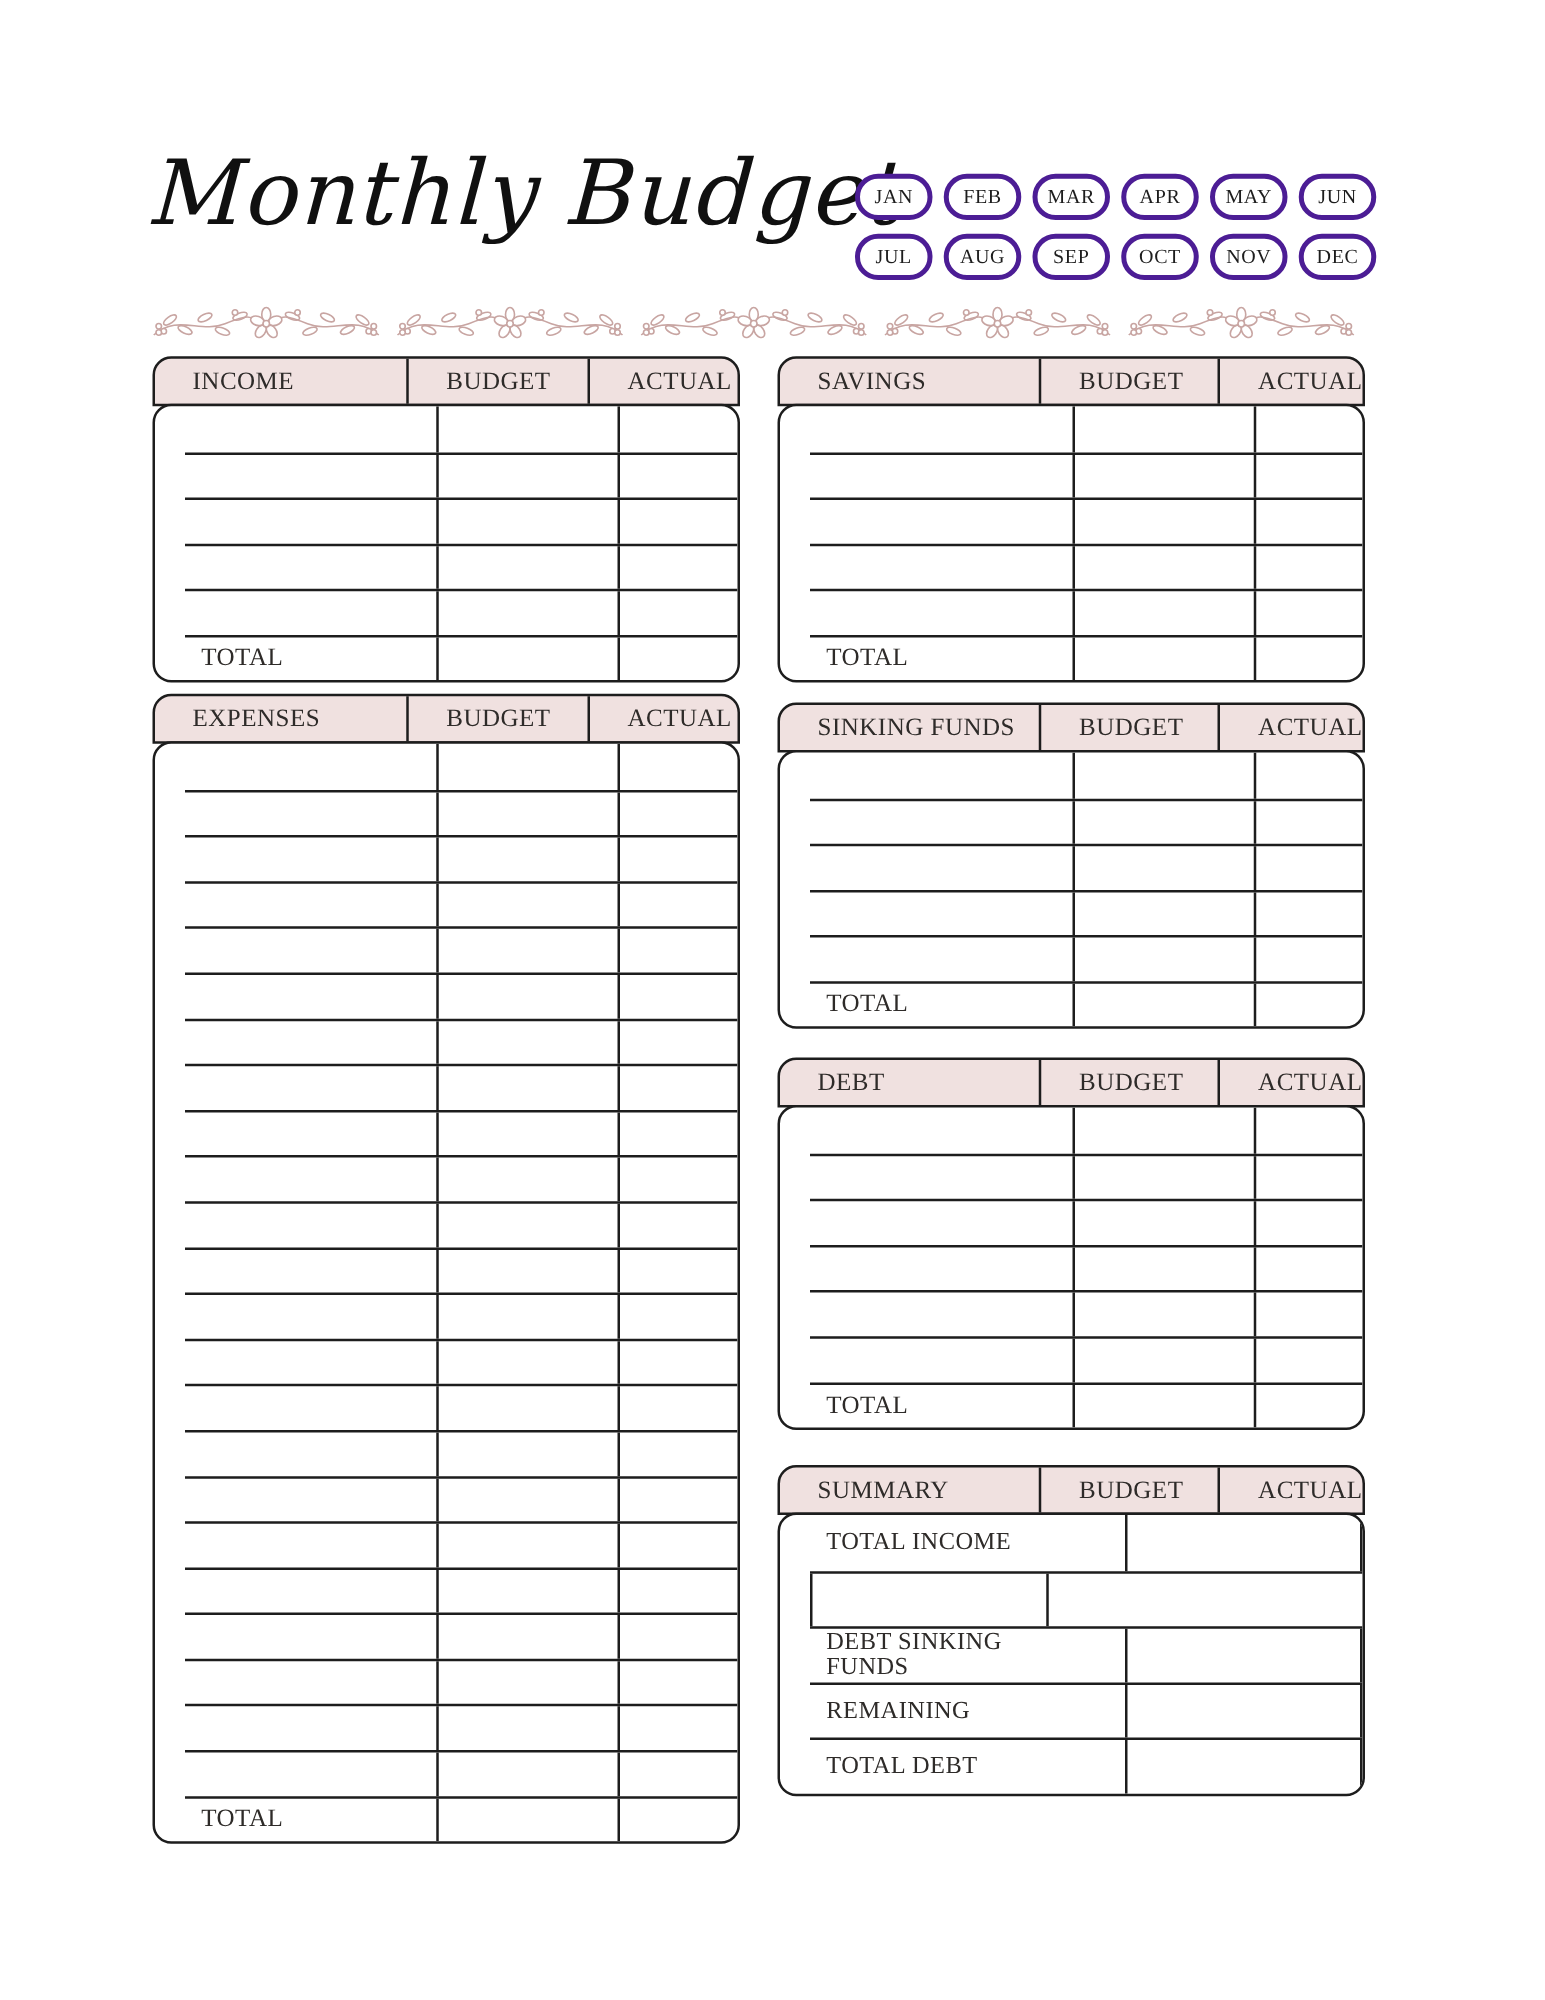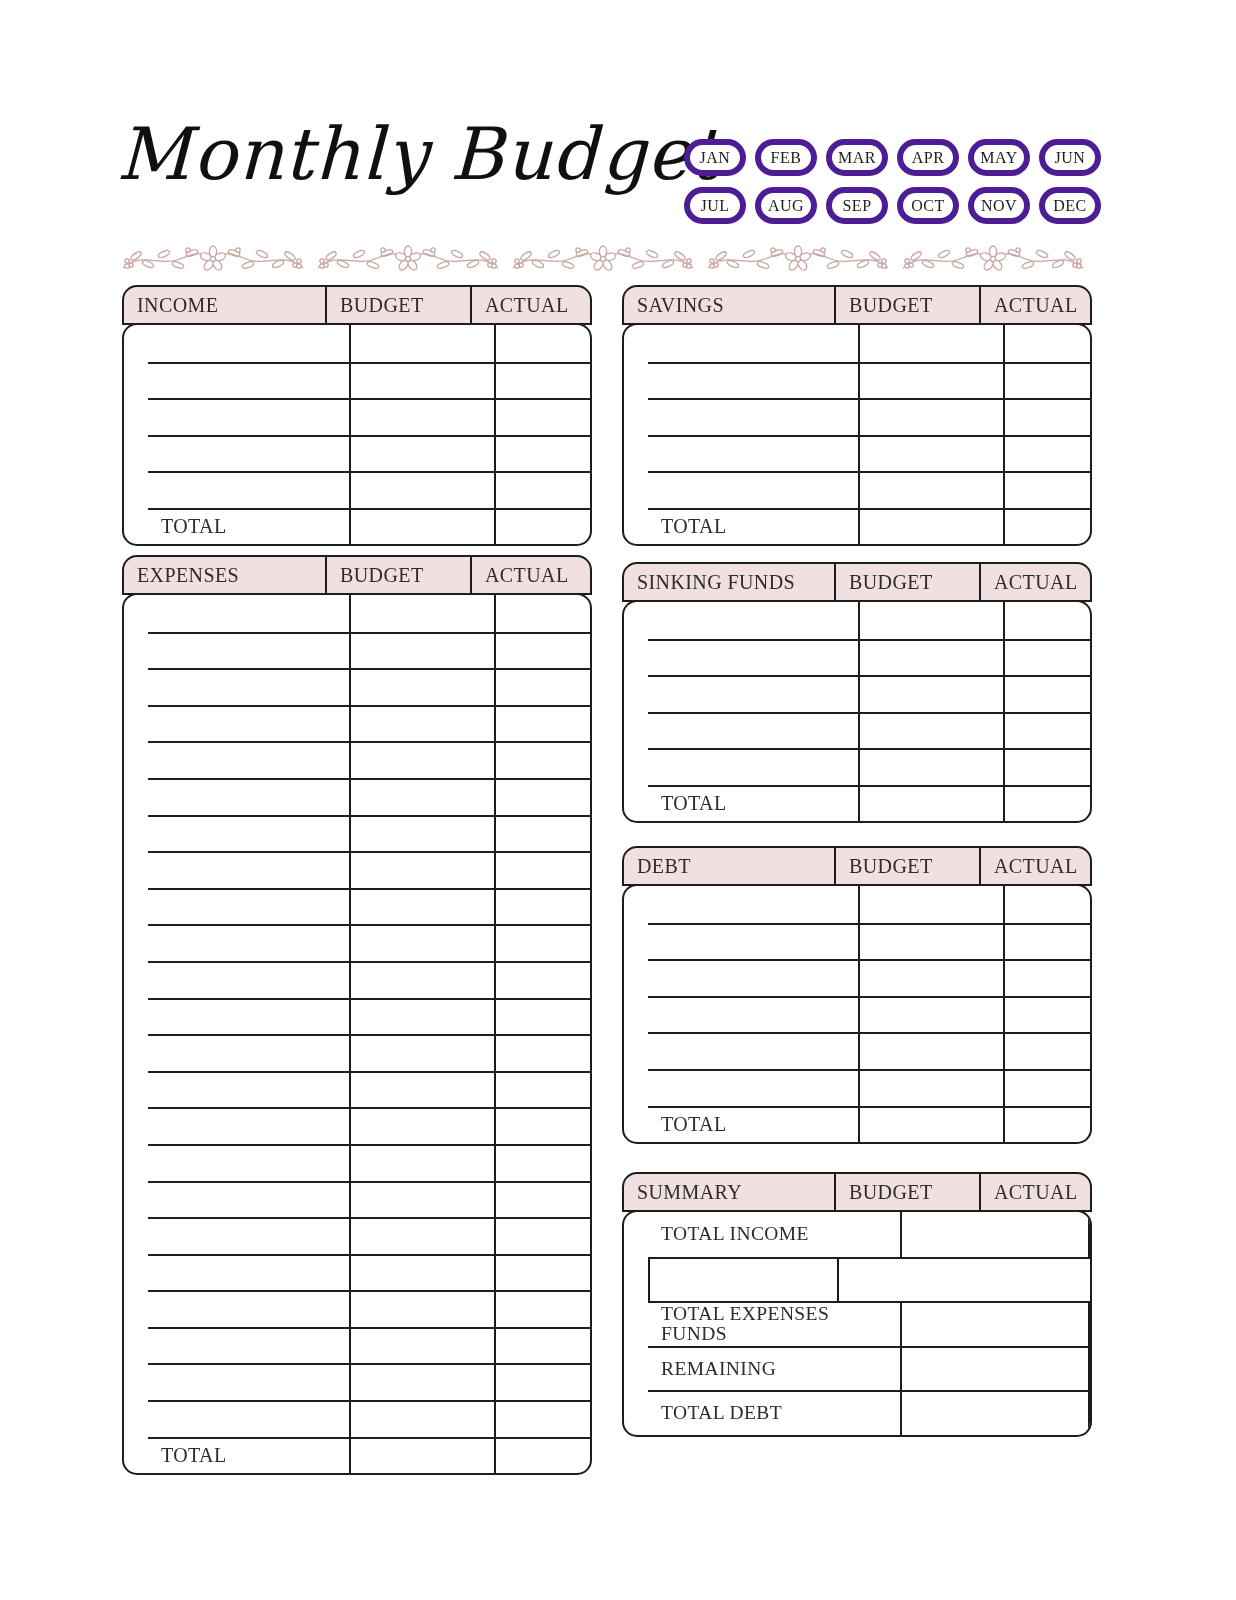--- a/index.html
+++ b/index.html
@@ -33,21 +33,21 @@
     position: absolute;
     left: 684px;
     top: 139px;
     display: grid;
     grid-template-columns: repeat(6, 62px);
     grid-auto-rows: 37px;
     column-gap: 9px;
     row-gap: 11px;
   }
   .pill {
-    border: 6px solid #4c1d95;
+    border: 4px solid #4c1d95;
     border-radius: 19px;
     background: #ffffff;
     display: flex;
     align-items: center;
     justify-content: center;
     font-size: 16px;
     letter-spacing: 0.5px;
     color: #1d1d1d;
     cursor: pointer;
     text-align: right;
@@ -69,21 +69,21 @@
   .thead {
     display: flex;
     height: 40px;
     background: #f0e1e0;
     border: 2px solid #1d1d1d;
     border-radius: 15px 15px 0 0;
   }
   .th {
     display: flex;
     align-items: center;
-    padding-left: 13px;
+    padding-left: 30px;
     font-size: 20px;
     letter-spacing: 0.4px;
     height: 100%;
   }
   .tbody {
     border: 2px solid #1d1d1d;
     border-radius: 15px;
     margin-top: -2px;
     background: #fff;
     overflow: hidden;
@@ -499,21 +499,21 @@
           </div>
         <div class="td c2"></div>
         <div class="td c3"></div>
       </div>
       <div class="trow">
         <div class="td c2"></div>
         <div class="td c3"></div>
       </div>
       <div class="trow">
         <div class="td c1 label-cell">
-            <span>TOTAL EXPENSES FUNDS</span>
+            <span>DEBT SINKING FUNDS</span>
           </div>
         <div class="td c2"></div>
         <div class="td c3"></div>
       </div>
       <div class="trow">
         <div class="td c1 label-cell">
             <span>REMAINING</span>
           </div>
         <div class="td c2"></div>
         <div class="td c3"></div>

